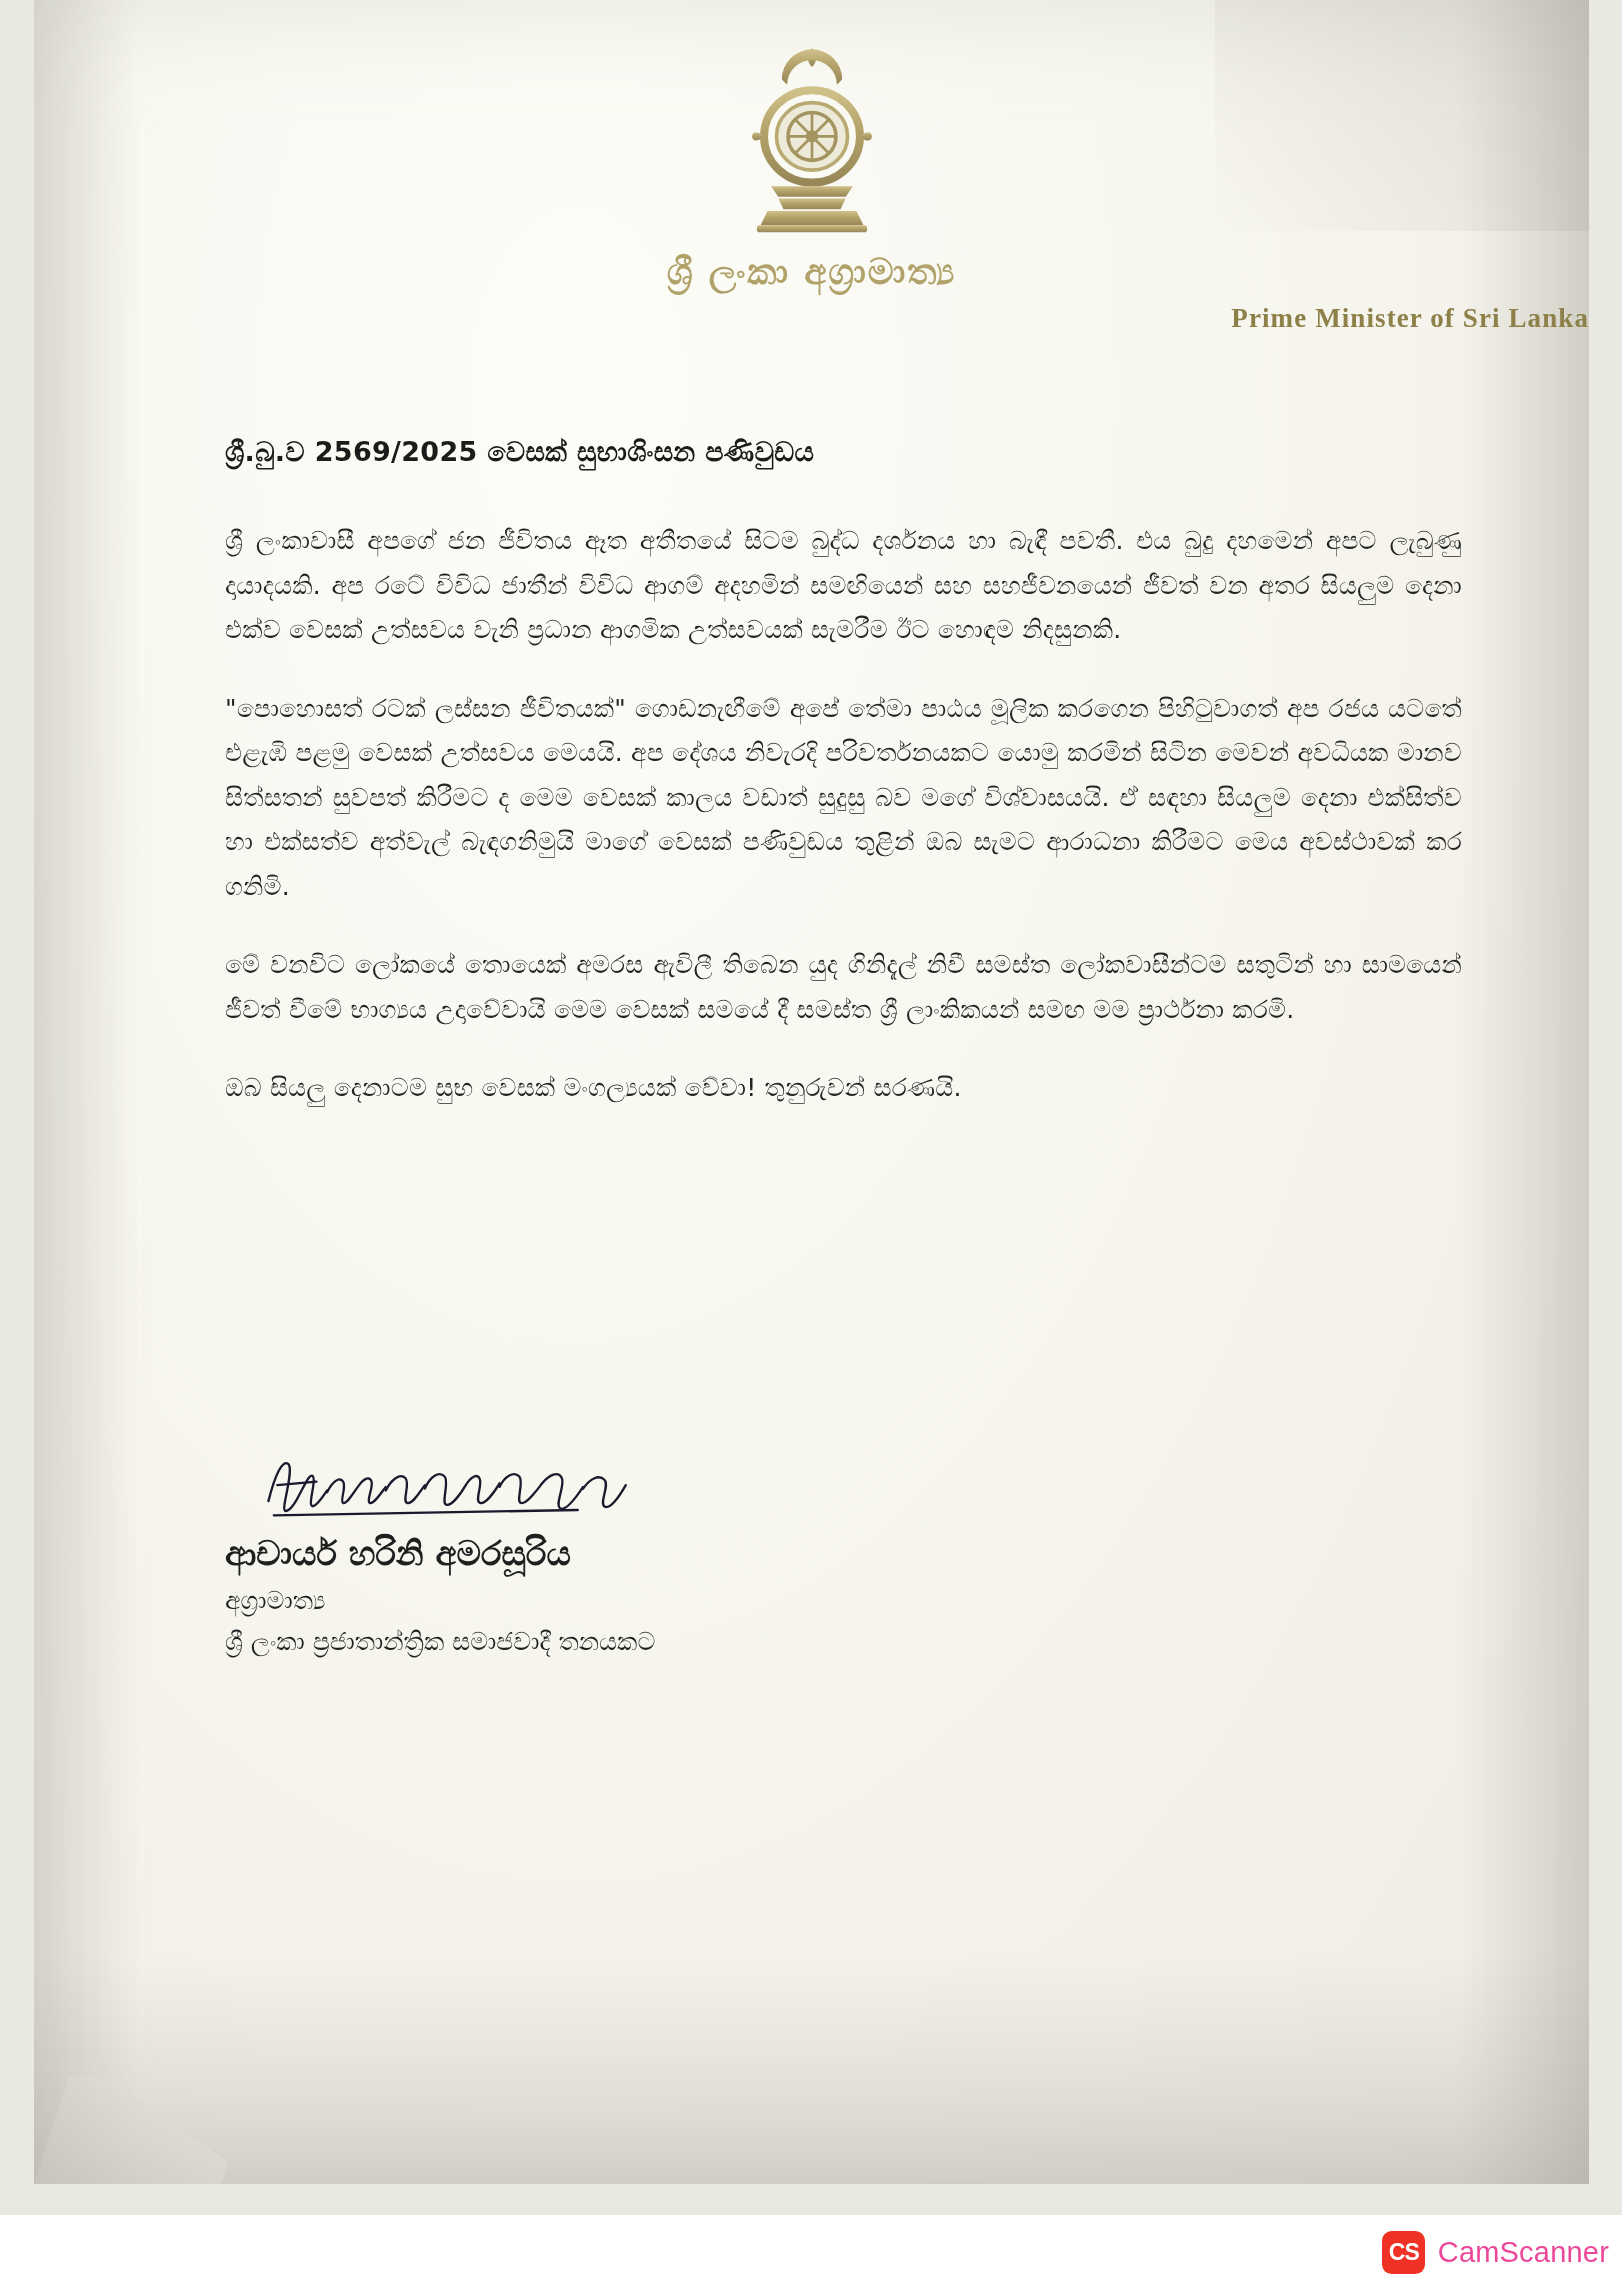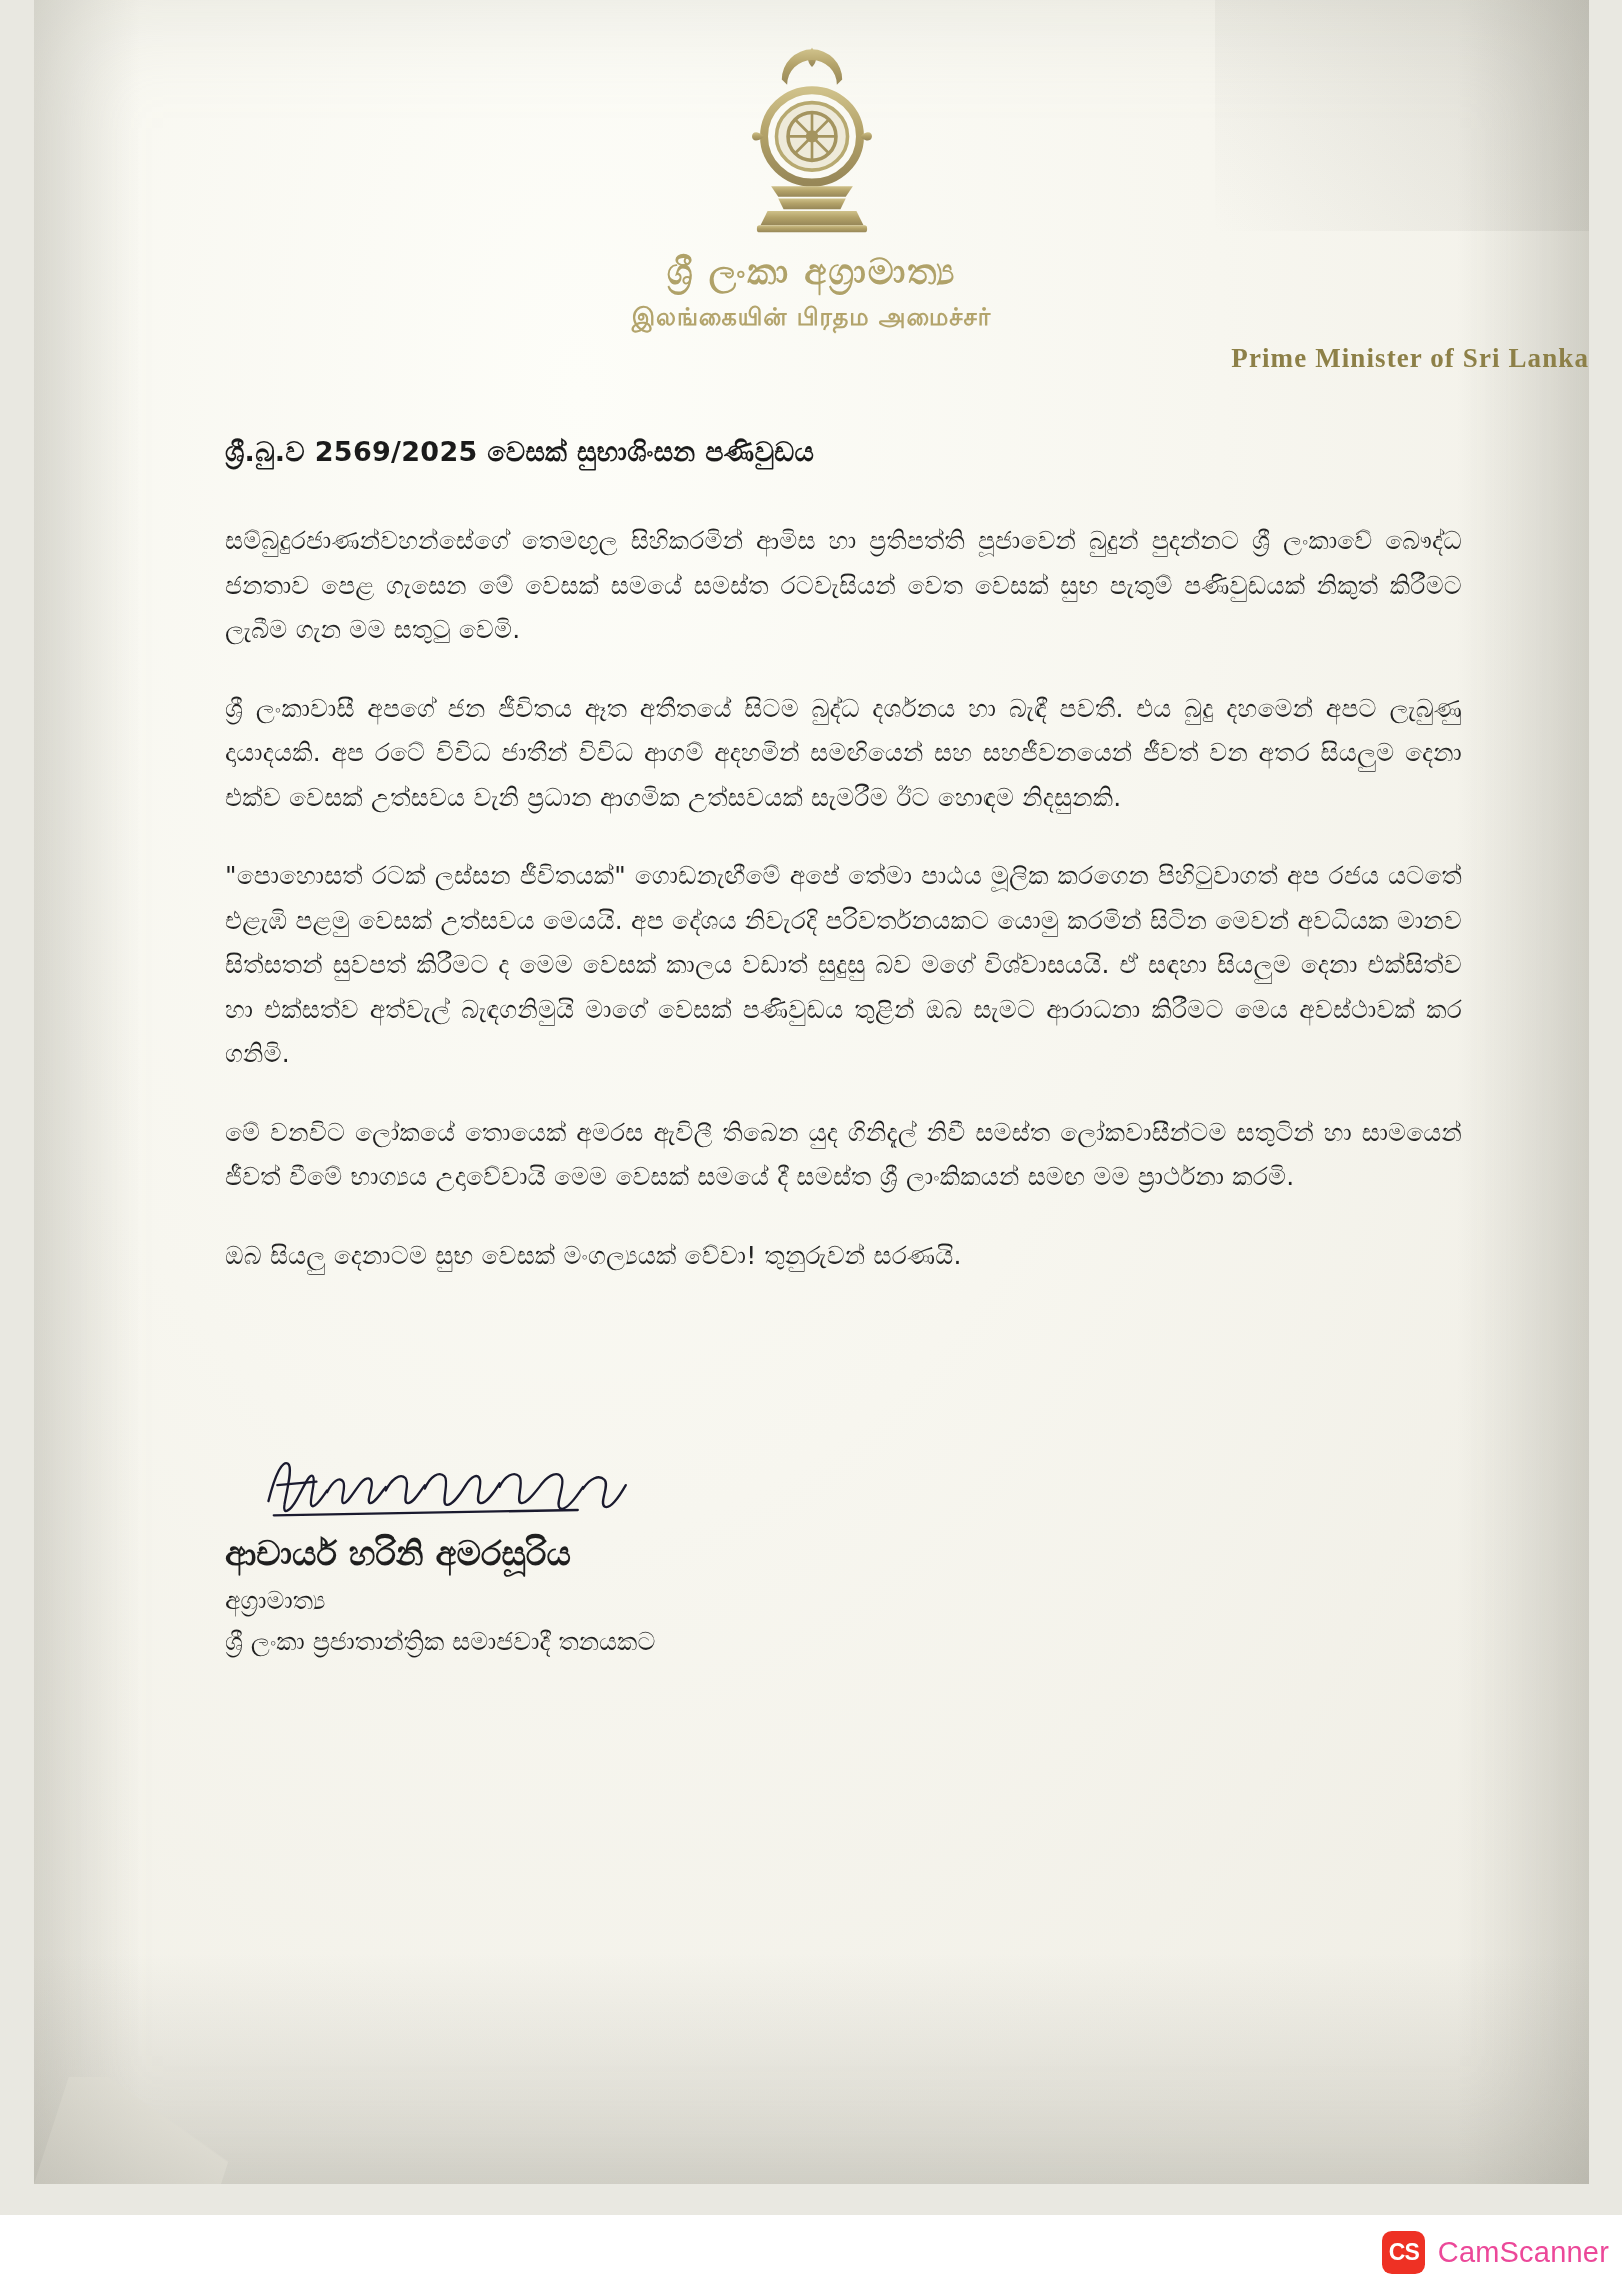--- a/index.html
+++ b/index.html
@@ -251,28 +251,26 @@
 
         <path d="M44 160 L136 160 L128 172 L52 172 Z" fill="url(#gold)"></path>
         <path d="M52 174 L128 174 L122 186 L58 186 Z" fill="url(#gold)"></path>
         <path d="M40 188 L140 188 L148 204 L32 204 Z" fill="url(#gold)"></path>
         <rect x="28" y="204" width="124" height="8" rx="3" fill="url(#gold)"></rect>
       </svg>
     </div>
 
     <div id="letterhead">
       <div id="lh-sinhala">ශ්‍රී ලංකා අග්‍රාමාත්‍ය</div>
-      <div id="lh-tamil">இலங்கையின் பிரதம அமைச்சர்</div>
       <div id="lh-english">Prime Minister of Sri Lanka</div>
     </div>
 
     <div id="doc-body">
       <div id="ref-line">ශ්‍රී.බු.ව 2569/2025 වෙසක් සුභාශිංසන පණිවුඩය</div>
 
-      <p class="para">සම්බුදුරජාණන්වහන්සේගේ තෙමඟුල සිහිකරමින් ආමිස හා ප්‍රතිපත්ති පූජාවෙන් බුදුන් පුදන්නට ශ්‍රී ලංකාවේ බෞද්ධ ජනතාව පෙළ ගැසෙන මේ වෙසක් සමයේ සමස්ත රටවැසියන් වෙත වෙසක් සුභ පැතුම් පණිවුඩයක් නිකුත් කිරීමට ලැබීම ගැන මම සතුටු වෙමි.</p>
       <p class="para">ශ්‍රී ලංකාවාසී අපගේ ජන ජීවිතය ඈත අතීතයේ සිටම බුද්ධ දර්ශනය හා බැඳී පවතී. එය බුදු දහමෙන් අපට ලැබුණු දායාදයකි. අප රටේ විවිධ ජාතීන් විවිධ ආගම් අදහමින් සමඟියෙන් සහ සහජීවනයෙන් ජීවත් වන අතර සියලුම දෙනා එක්ව වෙසක් උත්සවය වැනි ප්‍රධාන ආගමික උත්සවයක් සැමරීම ඊට හොඳම නිදසුනකි.</p>
       <p class="para">"පොහොසත් රටක් ලස්සන ජීවිතයක්" ගොඩනැඟීමේ අපේ තේමා පාඨය මූලික කරගෙන පිහිටුවාගත් අප රජය යටතේ එළැඹි පළමු වෙසක් උත්සවය මෙයයි. අප දේශය නිවැරදි පරිවර්තනයකට යොමු කරමින් සිටින මෙවන් අවධියක මානව සිත්සතන් සුවපත් කිරීමට ද මෙම වෙසක් කාලය වඩාත් සුදුසු බව මගේ විශ්වාසයයි. ඒ සඳහා සියලුම දෙනා එක්සිත්ව හා එක්සත්ව අත්වැල් බැඳගනිමුයි මාගේ වෙසක් පණිවුඩය තුළින් ඔබ සැමට ආරාධනා කිරීමට මෙය අවස්ථාවක් කර ගනිමි.</p>
       <p class="para">මේ වනවිට ලෝකයේ තොයෙක් අමරස ඇවිලී තිබෙන යුද ගිනිදැල් නිවී සමස්ත ලෝකවාසීන්ටම සතුටින් හා සාමයෙන් ජීවත් වීමේ භාග්‍යය උදාවේවායි මෙම වෙසක් සමයේ දී සමස්ත ශ්‍රී ලාංකිකයන් සමඟ මම ප්‍රාර්ථනා කරමි.</p>
       <p class="para">ඔබ සියලු දෙනාටම සුභ වෙසක් මංගල්‍යයක් වේවා!  තුනුරුවන් සරණයි.</p>
     </div>
 
     <div id="sign-block">
       <div id="signature-mark">
         <svg viewBox="0 0 420 90" width="374" height="80" aria-hidden="true">
           <g fill="none" stroke="#1a1a2e" stroke-width="2.6" stroke-linecap="round">

